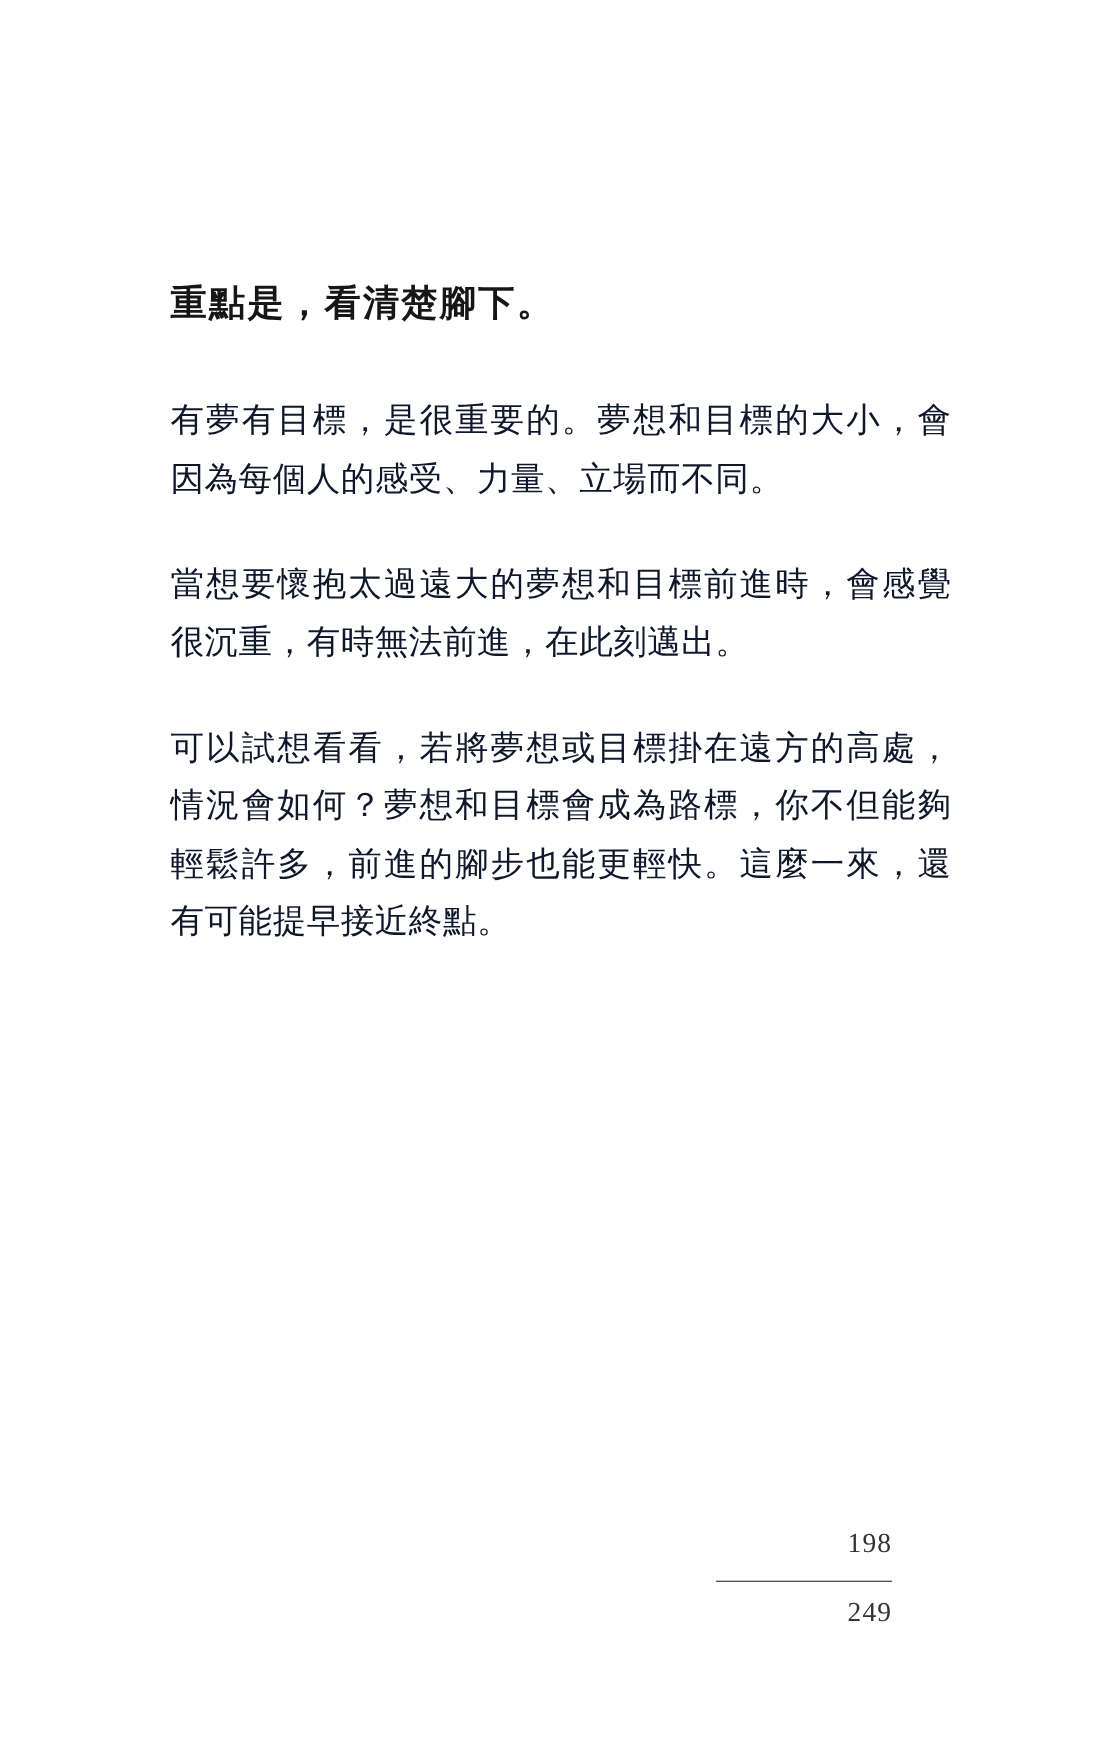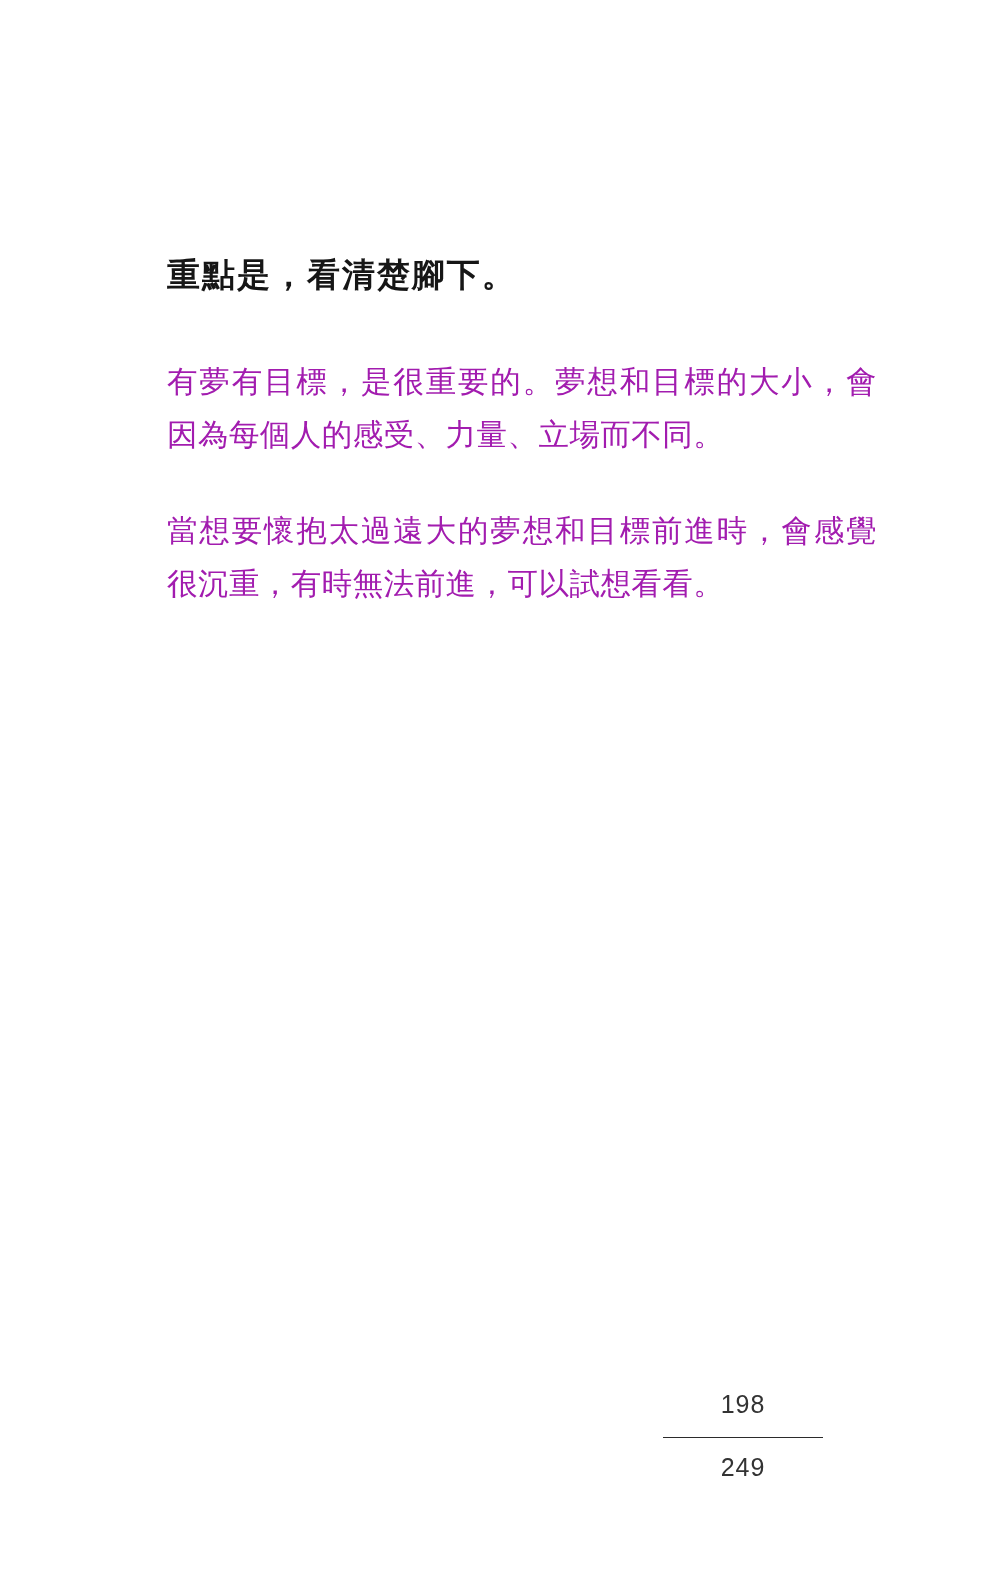--- a/index.html
+++ b/index.html
@@ -11,21 +11,21 @@
     width: 1000px;
     height: 1587px;
     font-family: "Liberation Serif", serif;
     color: #1a1a1a;
     position: relative;
     overflow: hidden;
   }
   .page {
     position: absolute;
     top: 0;
-    left: 12px;
+    left: 0;
     width: 903px;
     height: 1587px;
   }
   .content {
     position: absolute;
     left: 155px;
     top: 252px;
     width: 710px;
   }
   .heading {
@@ -38,31 +38,31 @@
     color: #161616;
   }
   .para {
     font-family: "Liberation Serif", serif;
     font-size: 30.5px;
     line-height: 1.72;
     letter-spacing: 0.015em;
     margin: 0 0 44px 0;
     text-align: justify;
     text-justify: inter-character;
-    color: #a21caf;
+    color: #0f172a;
   }
   .para:last-child {
     margin-bottom: 0;
   }
   .folio {
     position: absolute;
     right: 92px;
     width: 160px;
-    text-align: center;
-    font-family: Liberation Sans, sans-serif;
+    text-align: right;
+    font-family: Liberation Serif, serif;
     font-size: 25px;
     color: #333333;
     letter-spacing: 0.04em;
   }
   .folio-top {
     top: 1390px;
   }
   .folio-bottom {
     top: 1453px;
   }
@@ -76,20 +76,21 @@
   }
 </style>
 </head>
 <body>
 
 <div class="page">
 
   <div class="content">
     <h1 class="heading">重點是，看清楚腳下。</h1>
     <p class="para">有夢有目標，是很重要的。夢想和目標的大小，會因為每個人的感受、力量、立場而不同。</p>
-    <p class="para">當想要懷抱太過遠大的夢想和目標前進時，會感覺很沉重，有時無法前進，可以試想看看。</p>
+    <p class="para">當想要懷抱太過遠大的夢想和目標前進時，會感覺很沉重，有時無法前進，在此刻邁出。</p>
+    <p class="para">可以試想看看，若將夢想或目標掛在遠方的高處，情況會如何？夢想和目標會成為路標，你不但能夠輕鬆許多，前進的腳步也能更輕快。這麼一來，還有可能提早接近終點。</p>
   </div>
 
   <div class="folio folio-top">198</div>
   <div class="folio-rule"></div>
   <div class="folio folio-bottom">249</div>
 
 </div>
 
 </body></html>

